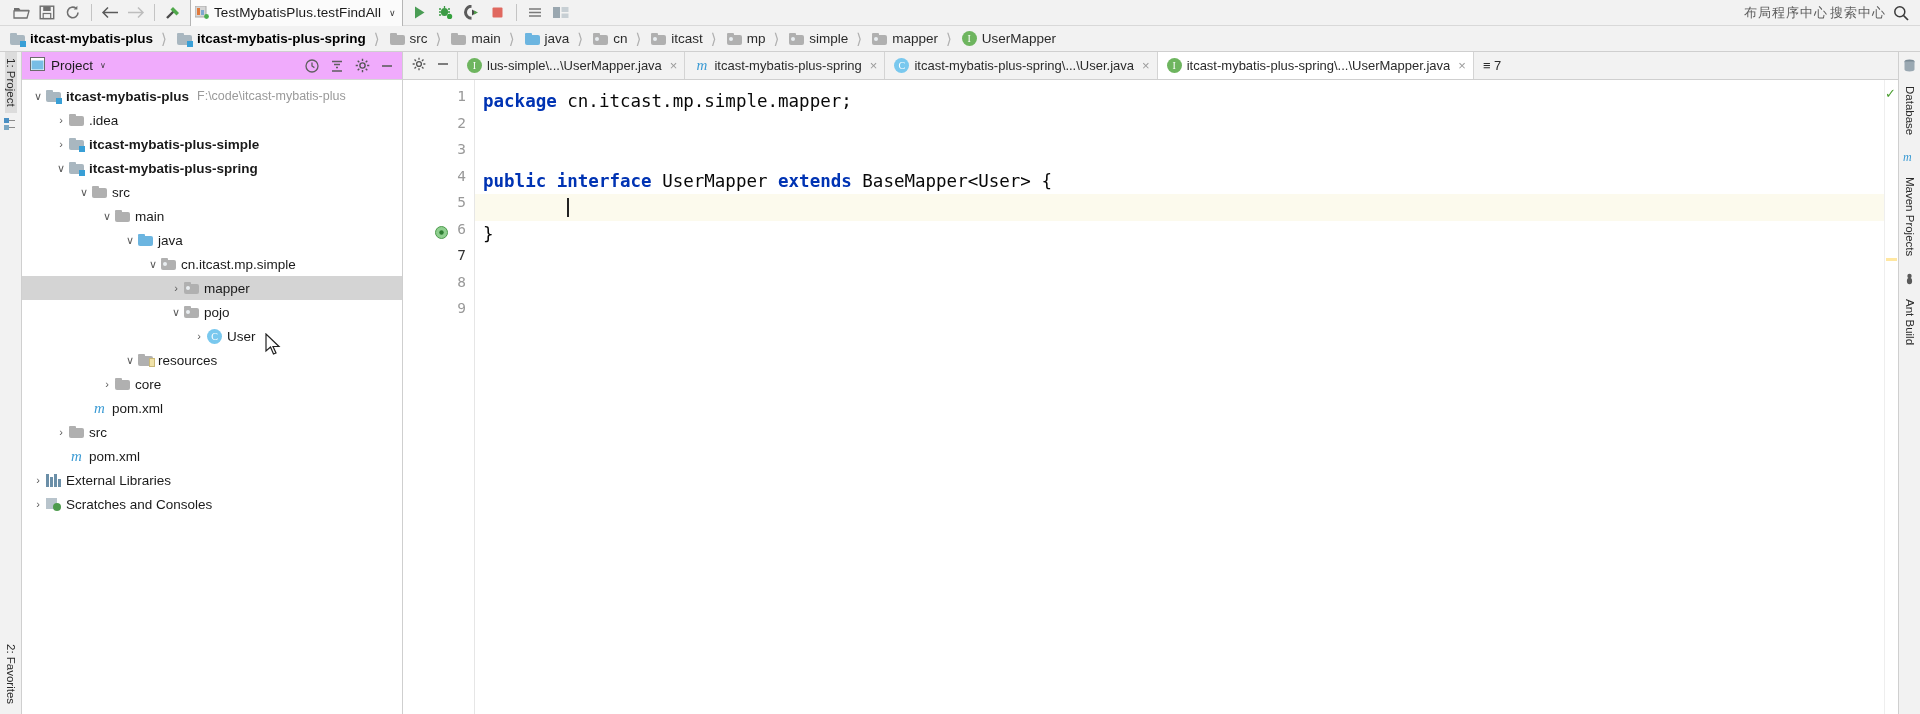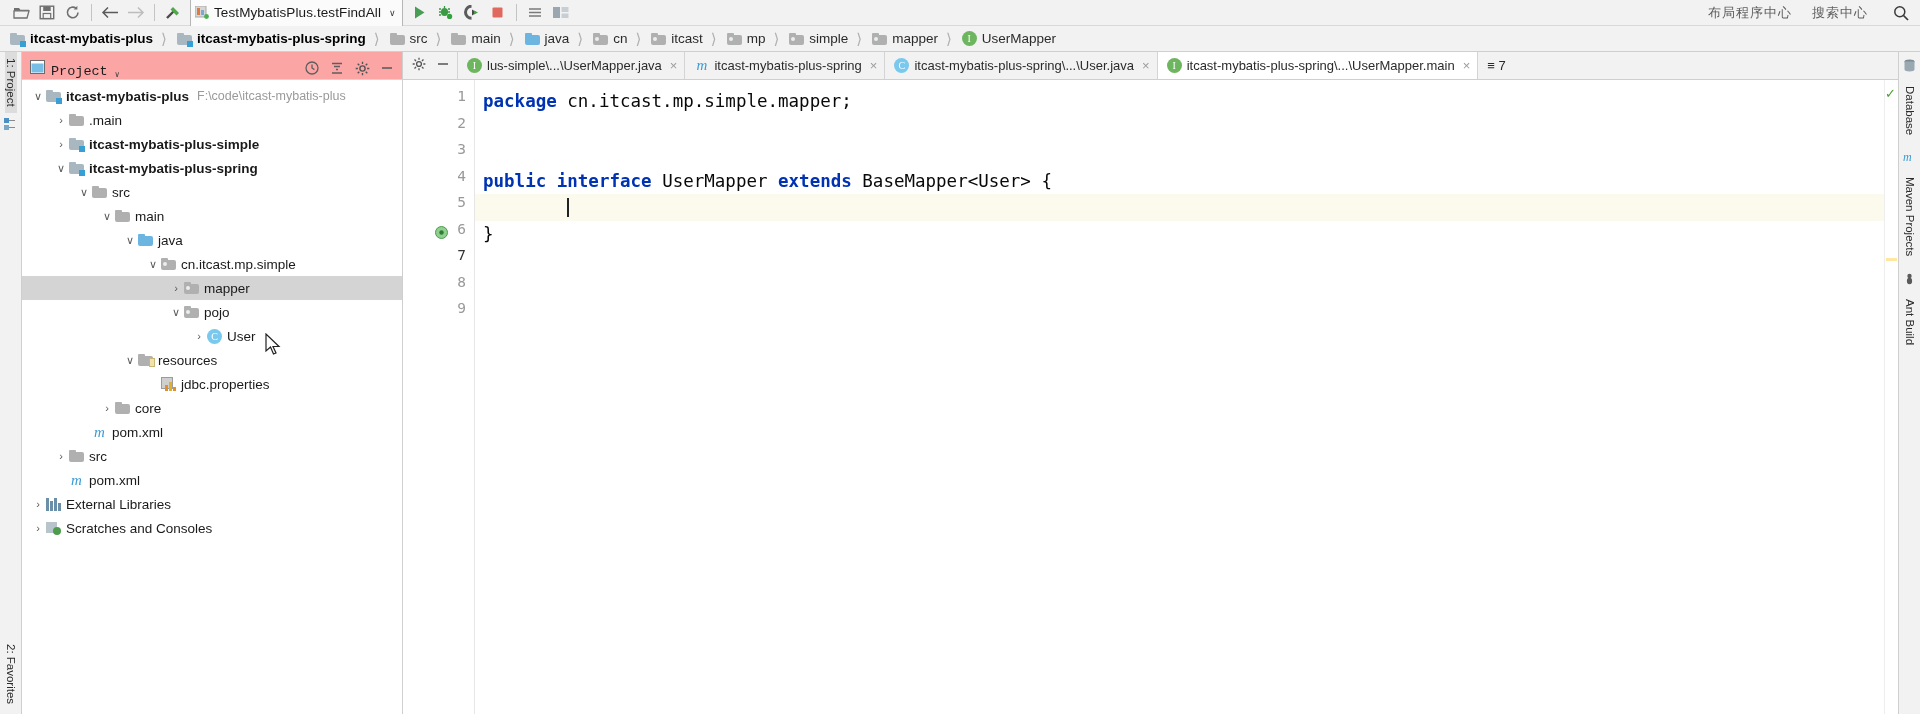--- a/index.html
+++ b/index.html
@@ -23,21 +23,21 @@
     display:flex; align-items:center; height:37px;
     border:1px solid #b5b5b5; background:#fbfbfb; border-radius:2px;
     padding:0 4px 0 4px; margin:0 4px; min-width:210px;
   }
   .runconfig .rc-label {
     font-size:13.5px; color:#1a1a1a; padding:0 8px 0 5px; white-space:nowrap;
     letter-spacing:0.1px;
   }
   .rc-arrow { font-size:9px; color:#3a3a3a; padding-right:2px; }
 
-  .tb-right { margin-left:auto; display:flex; align-items:center; padding-right:6px; gap:20px; }
+  .tb-right { margin-left:auto; display:flex; align-items:center; padding-right:6px; gap:2px; }
   .cjk { font-size:13px; color:#444; letter-spacing:1px; opacity:.85; }
 
   
   .crumbbar {
     height: 26px; background:#f2f2f2; display:flex; align-items:stretch;
     border-bottom:1px solid #cfcfcf; flex: 0 0 26px; padding-left:6px;
   }
   .crumb { display:flex; align-items:center; padding:0 6px 0 4px; position:relative; cursor:pointer; }
   .crumb .ctext { font-size:13.5px; color:#2b2b2b; margin-left:5px; white-space:nowrap; }
   .crumb.bold .ctext { font-weight:bold; color:#000; }
@@ -60,22 +60,22 @@
   .vtab.sel { background:#dcdcdc; }
   .vicon { margin-top:4px; }
   .leftstrip .bot { position:absolute; bottom:4px; display:flex; flex-direction:column; align-items:center; }
 
   
   .projpanel {
     width:381px; flex:0 0 381px; background:#fff; border-right:1px solid #cfcfcf;
     display:flex; flex-direction:column; min-height:0;
   }
   .proj-header {
-    height:28px; background:#fca5a5; display:flex; align-items:flex-end;
-    padding:0 4px 0 8px; border-bottom:1px solid #d6d6d6; flex:0 0 28px;font-family:Liberation Mono, monospace;
+    height:28px; background:#f0abfc; display:flex; align-items:center;
+    padding:0 4px 0 8px; border-bottom:1px solid #d6d6d6; flex:0 0 28px;
   }
   .proj-title { font-size:13.5px; color:#1c1c1c; margin-left:6px; }
   .proj-caret { font-size:8px; color:#3a3a3a; margin-left:7px; }
   .proj-header .acts { margin-left:auto; display:flex; align-items:center; gap:3px; }
   .hicon { width:22px; height:22px; display:flex; align-items:center; justify-content:center; cursor:pointer; }
 
   .tree { flex:1 1 auto; overflow:hidden; padding-top:4px; position:relative; background:#fff; }
   .trow {
     height:24px; display:flex; align-items:center; white-space:nowrap; cursor:pointer;
     font-size:13.5px; color:#1a1a1a;
@@ -437,21 +437,21 @@
             </span>
             <span class="tlabel b">itcast-mybatis-plus</span>
             <span class="tpath">F:\code\itcast-mybatis-plus</span>
           </div>
           <div class="trow" style="padding-left: 31px;">
             <span class="arrow">›</span>
             <span class="fi gray">
               <span class="tab"></span>
               <span class="body"></span>
             </span>
-            <span class="tlabel">.main</span>
+            <span class="tlabel">.idea</span>
           </div>
           <div class="trow" style="padding-left: 31px;">
             <span class="arrow">›</span>
             <span class="fi">
               <span class="tab"></span>
               <span class="body"></span>
               <span class="badge"></span>
             </span>
             <span class="tlabel b">itcast-mybatis-plus-simple</span>
           </div>
@@ -521,30 +521,20 @@
             <span class="tlabel">User</span>
           </div>
           <div class="trow" style="padding-left: 100px;">
             <span class="arrow">∨</span>
             <span class="fi gray">
               <span class="tab"></span>
               <span class="body"></span>
               <span class="lines"></span>
             </span>
             <span class="tlabel">resources</span>
-          </div>
-          <div class="trow" style="padding-left: 123px;">
-            <span class="arrow empty">›</span>
-            <span class="propico">
-              <span class="s"></span>
-              <span class="b1"></span>
-              <span class="b2"></span>
-              <span class="b3"></span>
-            </span>
-            <span class="tlabel">jdbc.properties</span>
           </div>
           <div class="trow" style="padding-left: 77px;">
             <span class="arrow">›</span>
             <span class="fi gray">
               <span class="tab"></span>
               <span class="body"></span>
             </span>
             <span class="tlabel">core</span>
           </div>
           <div class="trow" style="padding-left: 54px;">
@@ -607,21 +597,21 @@
             <span class="tname">itcast-mybatis-plus-spring</span>
             <span class="tclose">×</span>
           </div>
           <div class="etab">
             <span class="ci">C</span>
             <span class="tname">itcast-mybatis-plus-spring\...\User.java</span>
             <span class="tclose">×</span>
           </div>
           <div class="etab active">
             <span class="ci iface">I</span>
-            <span class="tname">itcast-mybatis-plus-spring\...\UserMapper.main</span>
+            <span class="tname">itcast-mybatis-plus-spring\...\UserMapper.java</span>
             <span class="tclose">×</span>
           </div>
           <div class="etab" style="border-right: none;">
             <span>≡ 7</span>
           </div>
         </div>
       <div class="codearea">
         <div class="gutter" id="gutter">
             <div class="gline">1</div>
             <div class="gline">2</div>

